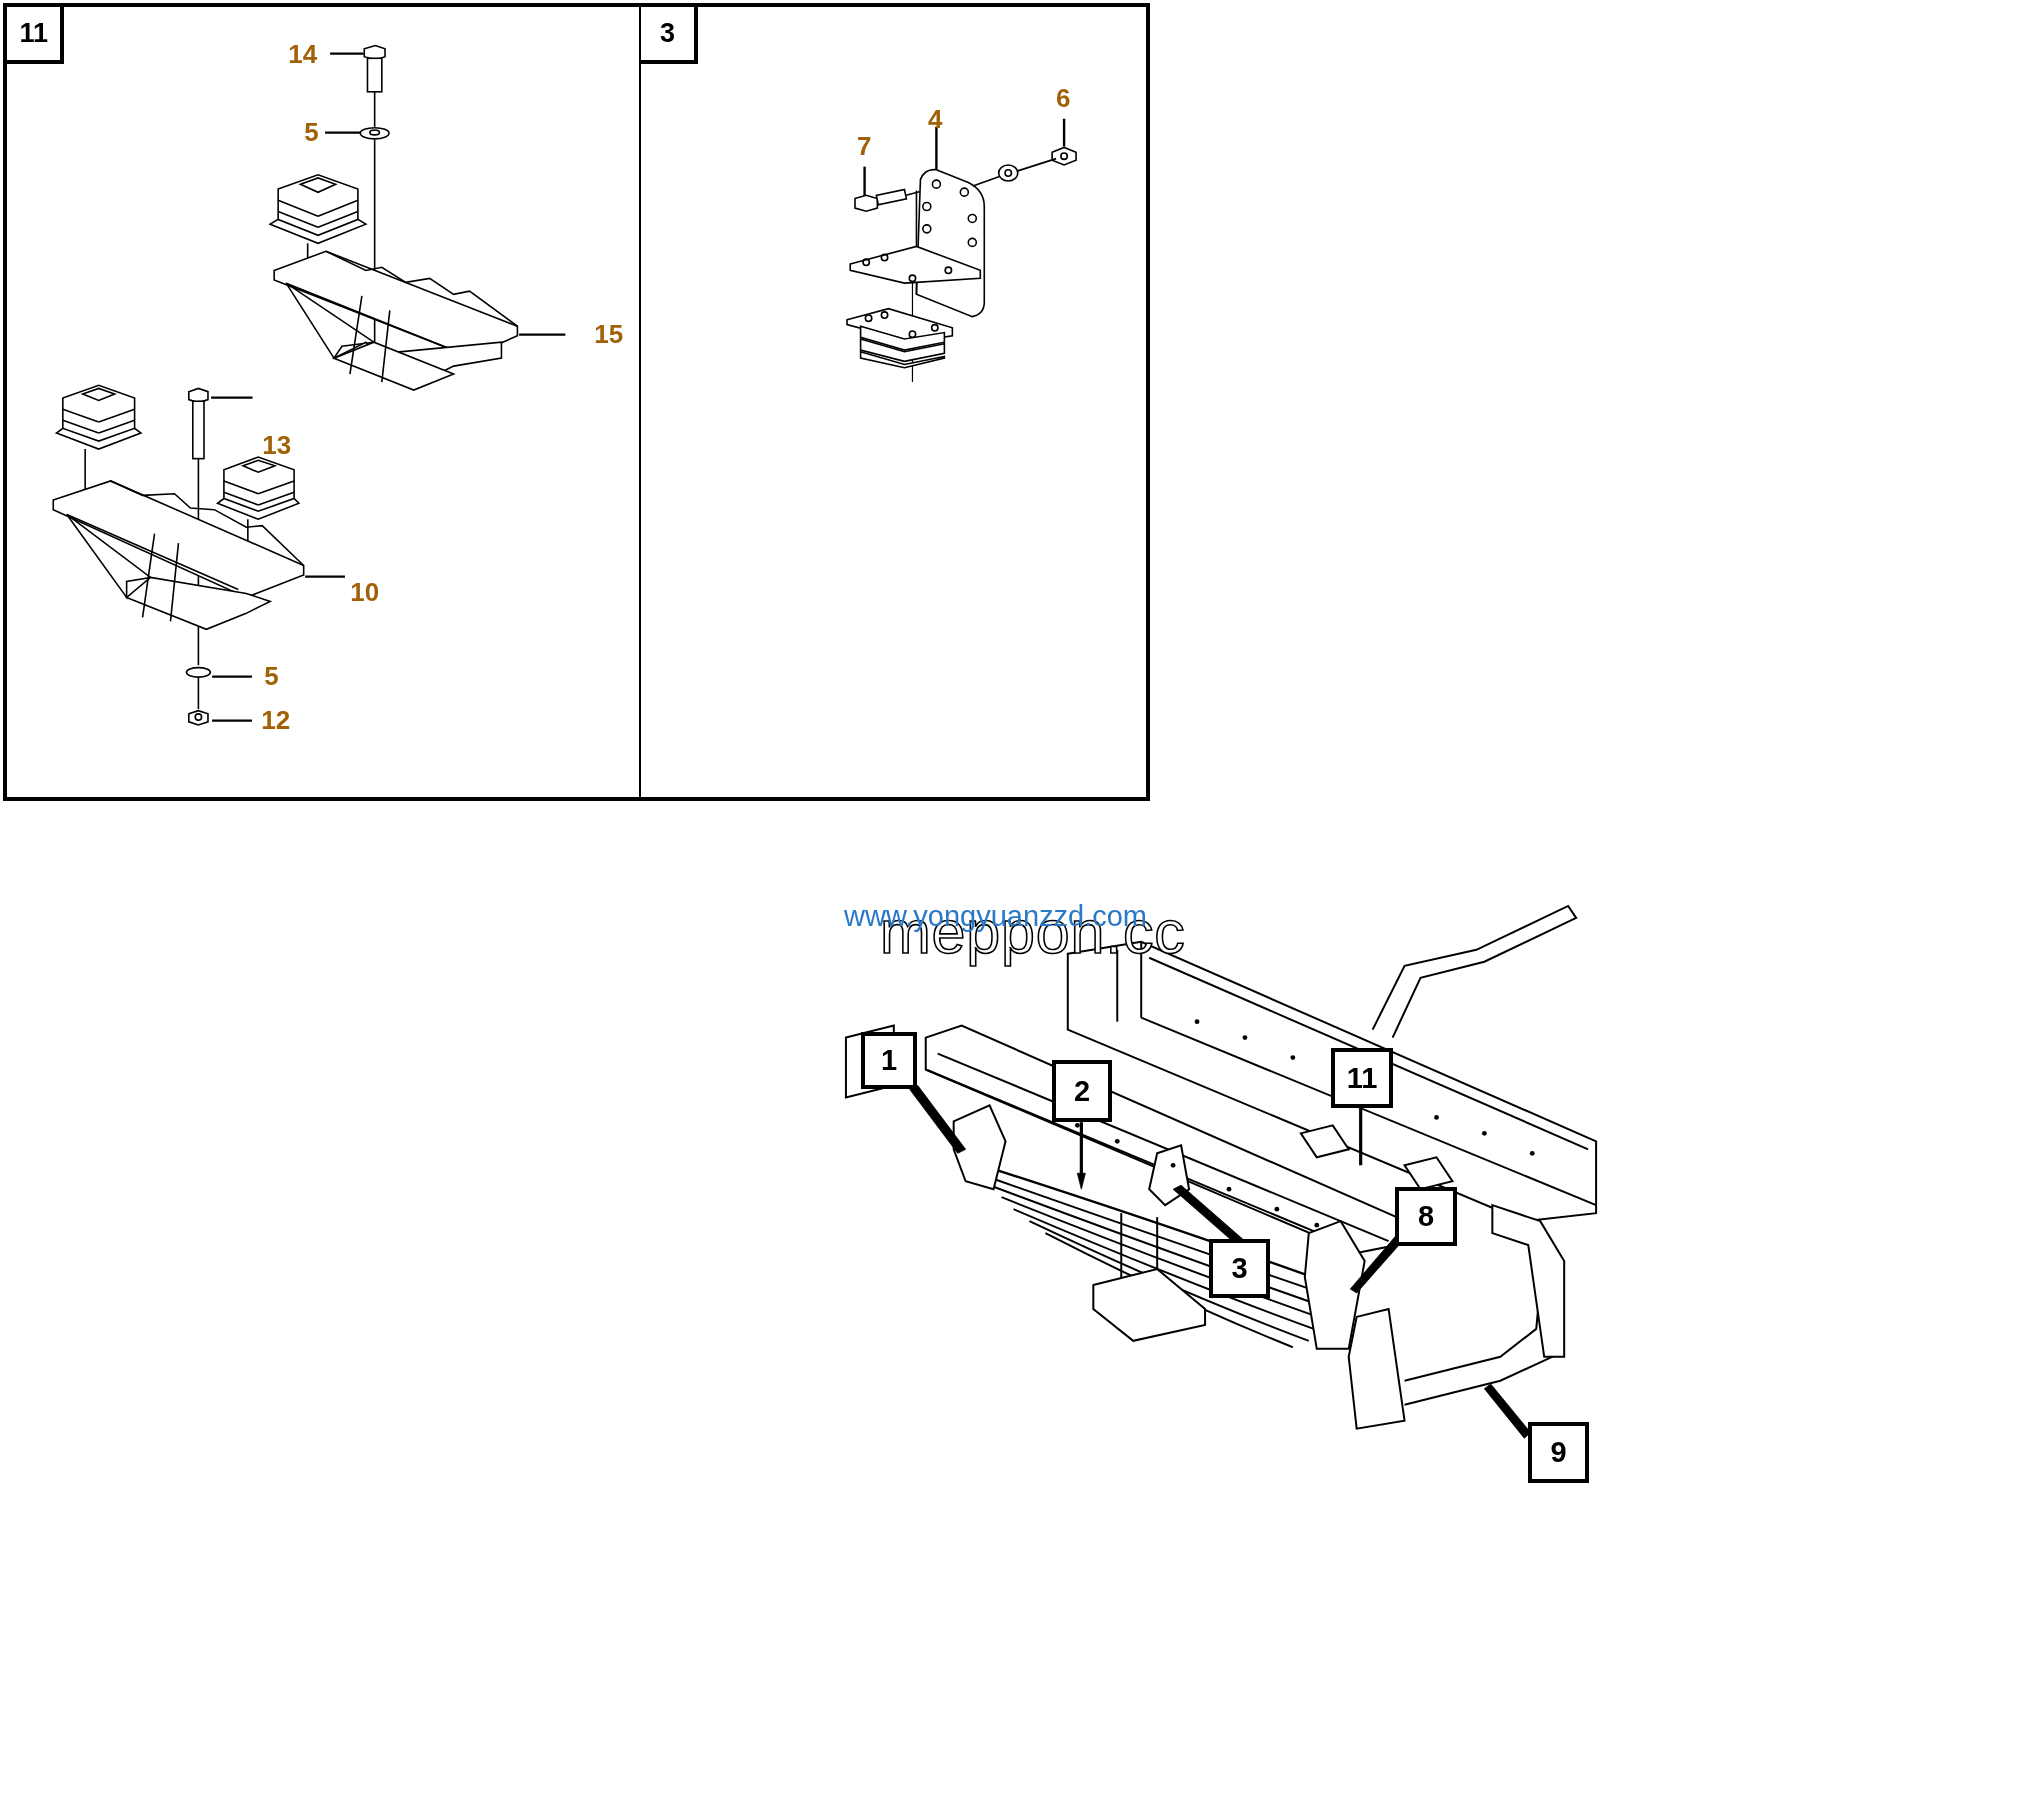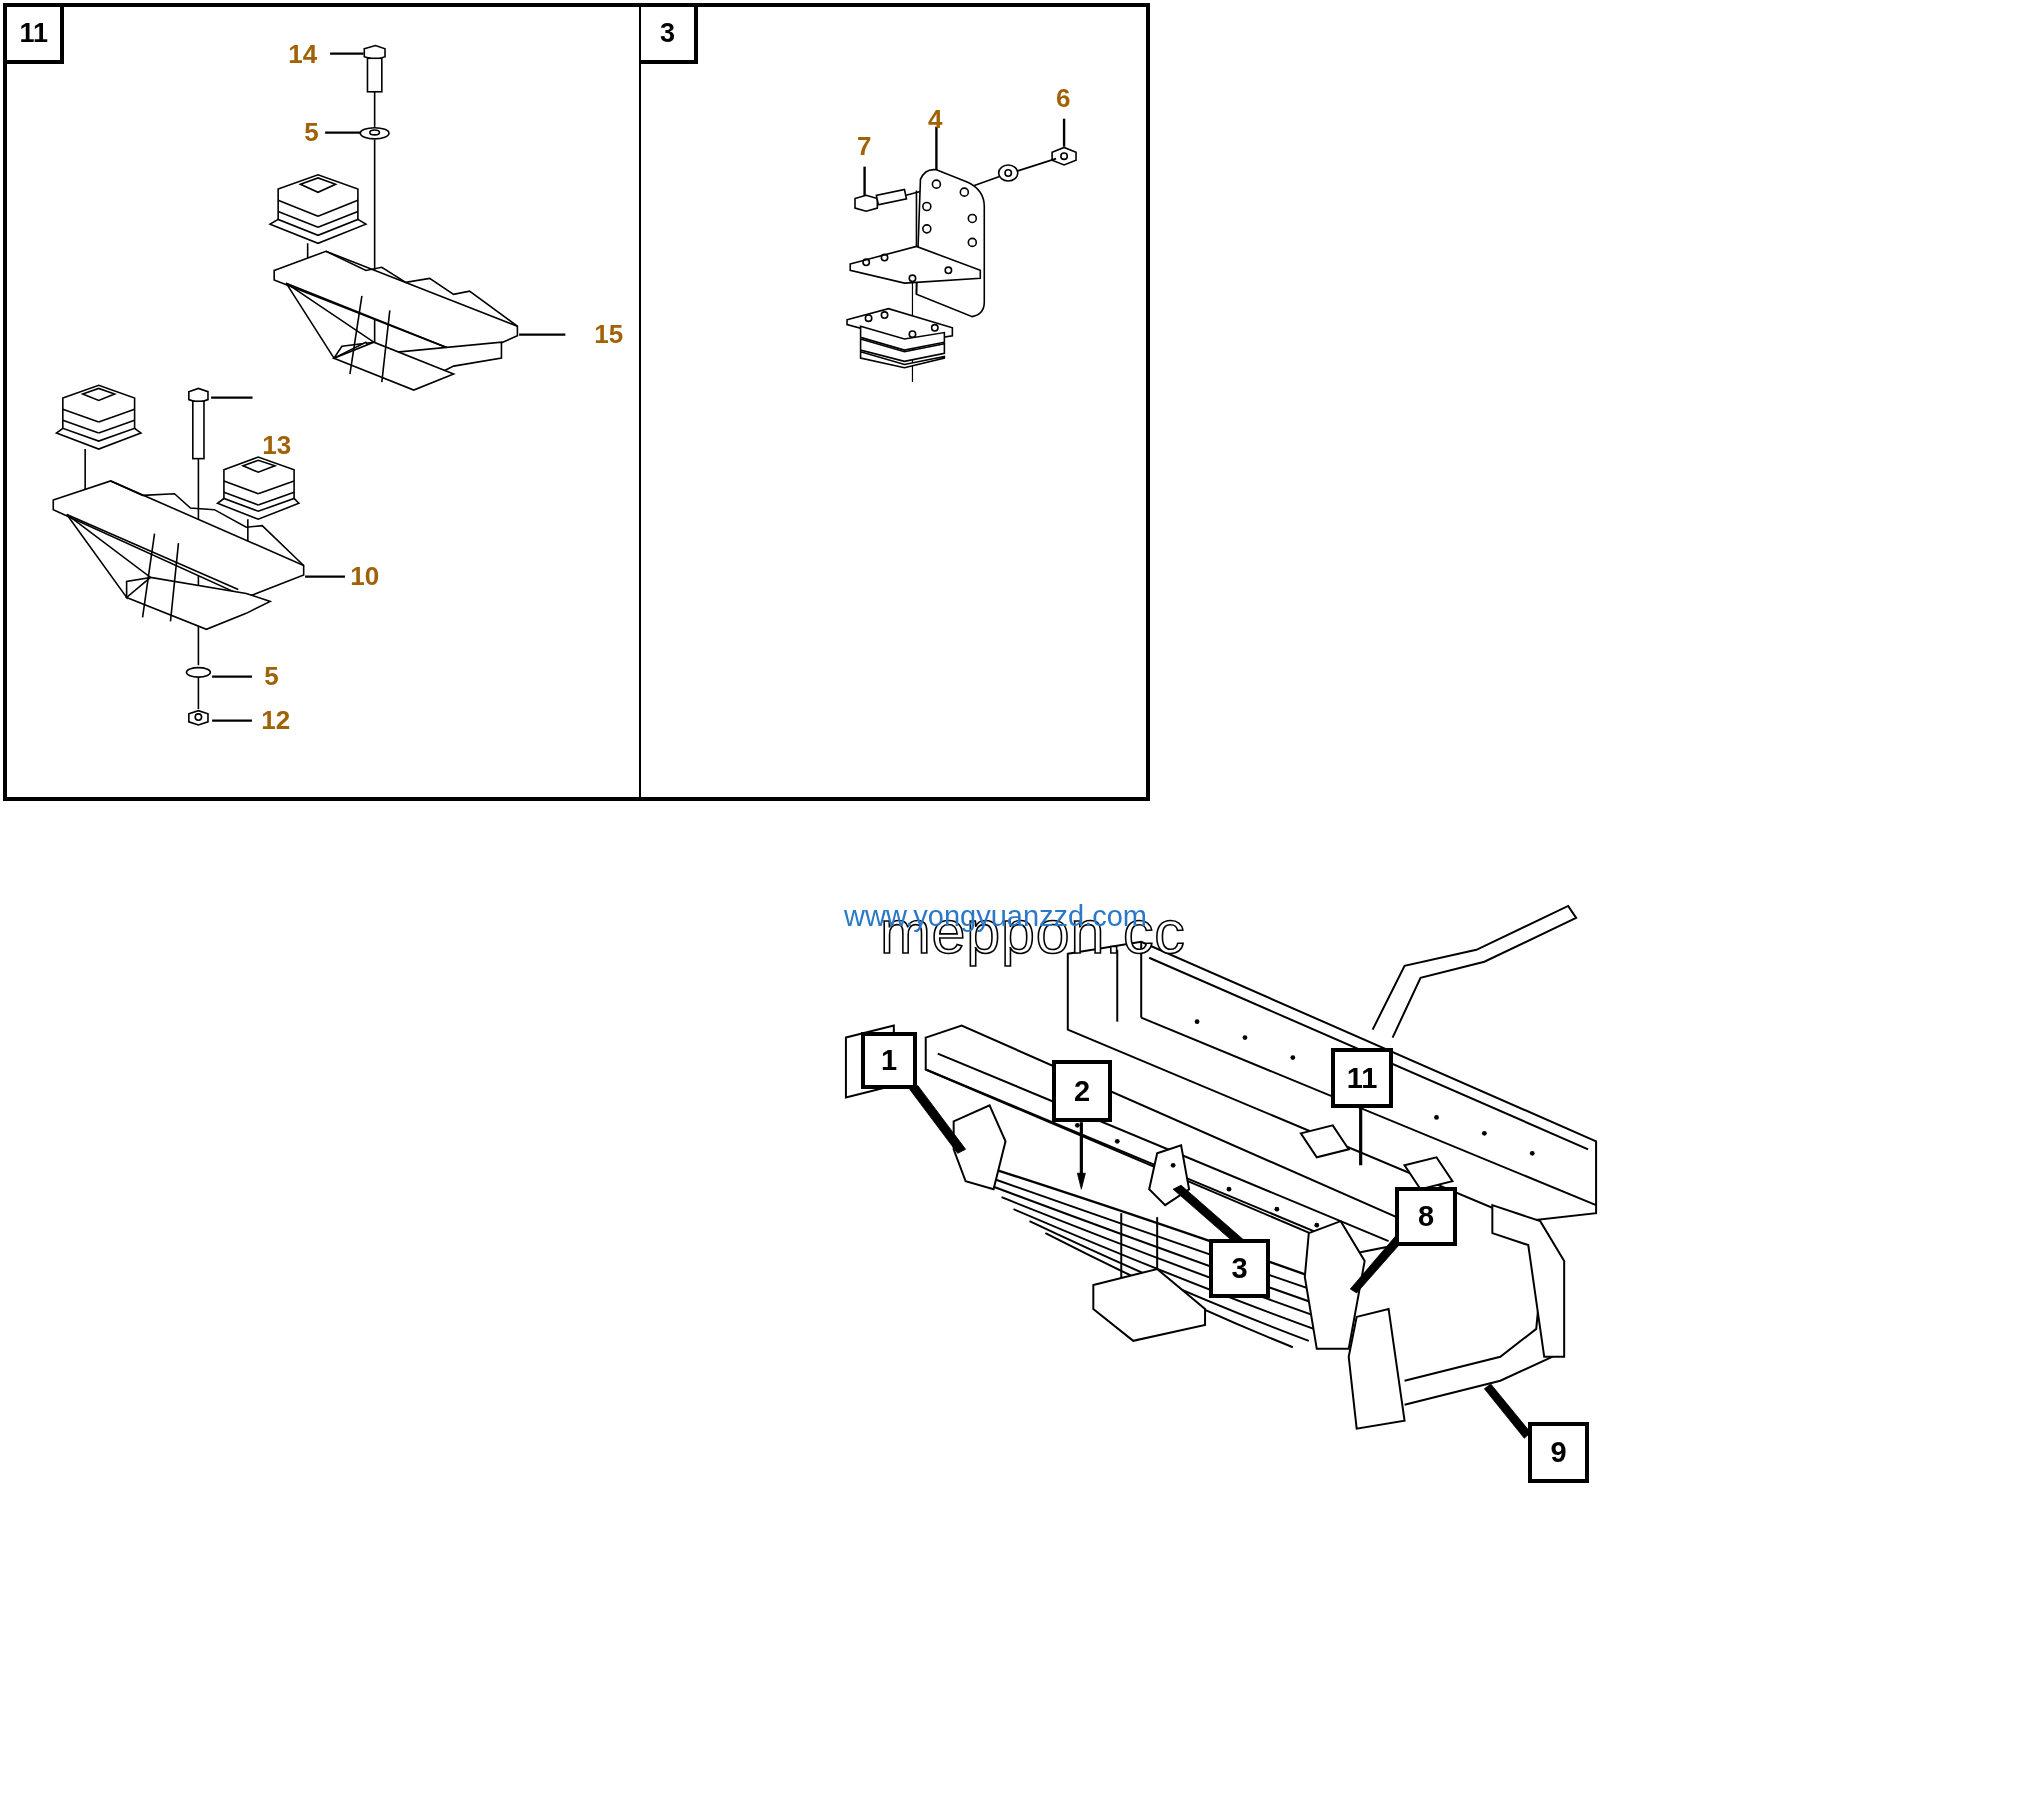--- a/index.html
+++ b/index.html
@@ -109,21 +109,21 @@
       <polygon points="228,886 240,882 252,886 252,896 240,900 228,896" fill="#fff"></polygon>
       <circle cx="240" cy="890" r="4"></circle>
     </g>
   </svg>
 
   <div class="lbl" style="left:255px; top:377px;margin-top:48px;">13</div>
   <svg width="48" height="3.2" style="left:204px;top:389px;" viewBox="0 0 60 4">
       <line x1="0" y1="2" x2="52" y2="2" stroke="#000" stroke-width="3"></line>
     </svg>
 
-  <div class="lbl" style="left:343px; top:556px;">10</div>
+  <div class="lbl" style="left:343px; top:572px;">10</div>
   <svg width="48" height="3.2" style="left:298px;top:568px;" viewBox="0 0 60 4">
       <line x1="0" y1="2" x2="50" y2="2" stroke="#000" stroke-width="3"></line>
     </svg>
 
   <div class="lbl" style="left:257px; top:656px;">5</div>
   <svg width="48" height="3.2" style="left:205px;top:668px;" viewBox="0 0 60 4">
       <line x1="0" y1="2" x2="50" y2="2" stroke="#000" stroke-width="3"></line>
     </svg>
 
   <div class="lbl" style="left:254px; top:700px;">12</div>

